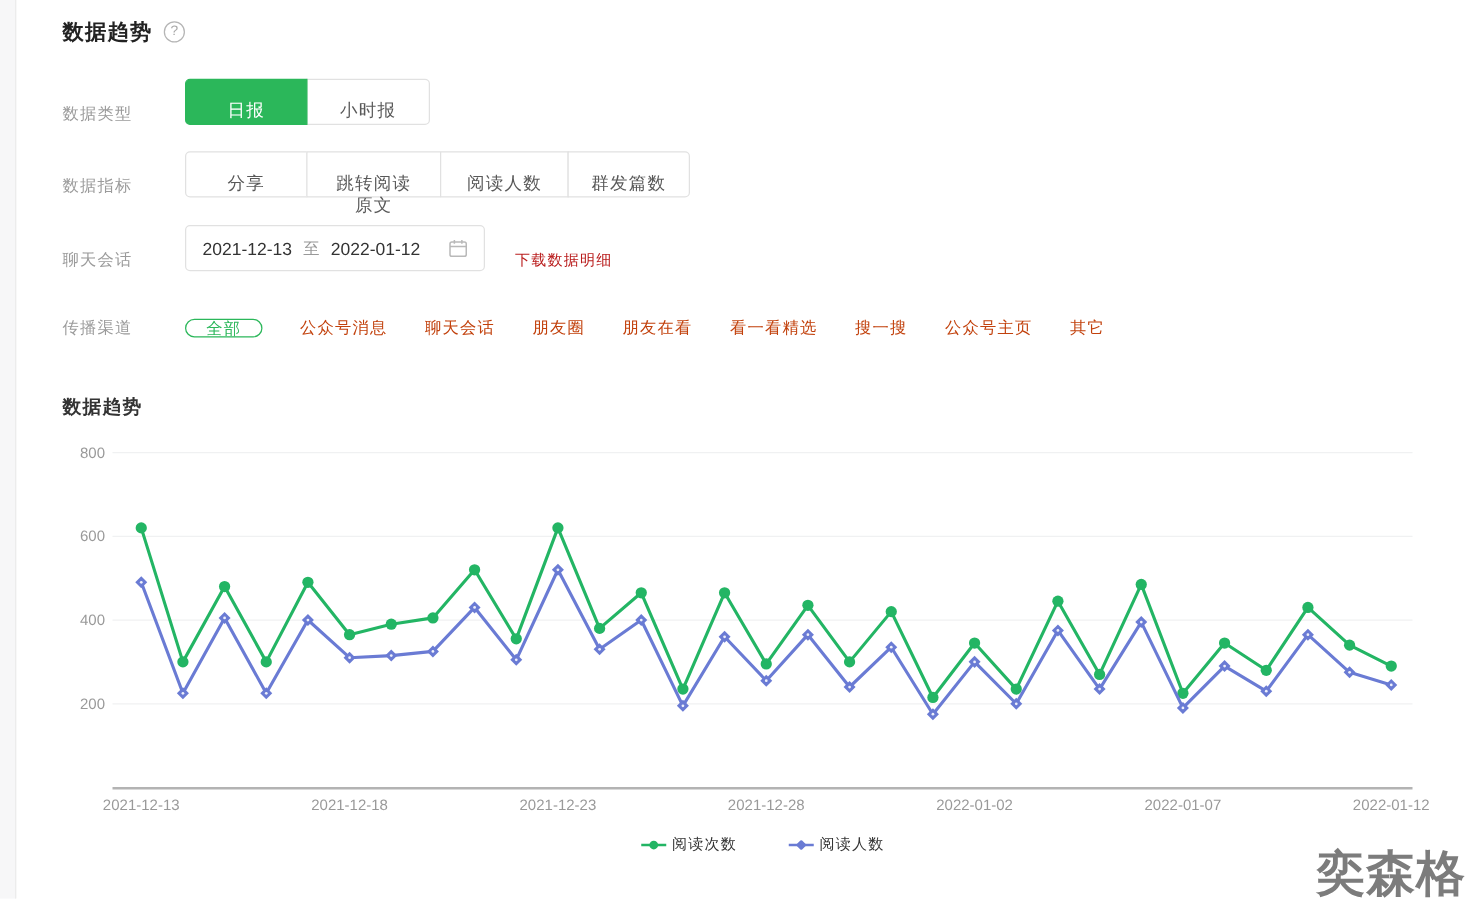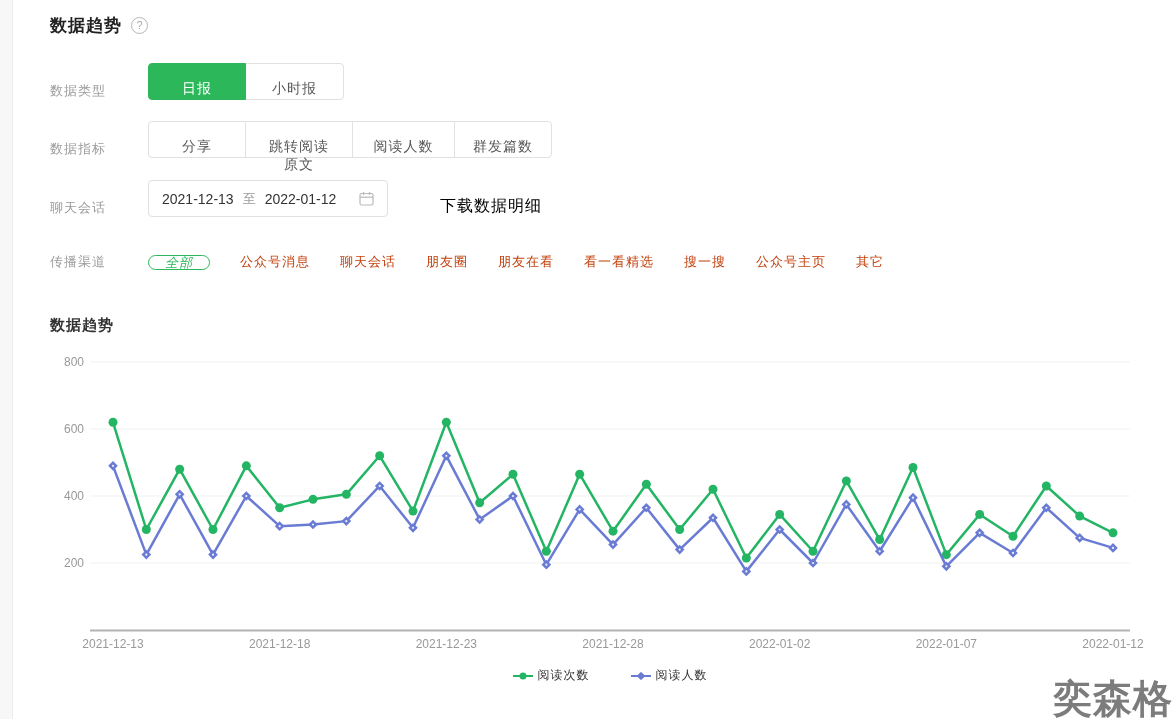--- a/index.html
+++ b/index.html
@@ -33,27 +33,27 @@
   .seg-btn:last-child{border-radius:0 4px 4px 0}
   .seg-btn.active{background:var(--accent);border-color:var(--accent);color:#fff;z-index:2}
   .w98{width:98px}.w99{width:99px}.w128{width:108px}.w103{width:103px}.w102{width:98px}
 
   .date-range{
     width:240px;height:37px;box-sizing:border-box;border:1px solid #e1e1e1;border-radius:4px;
     display:flex;align-items:center;padding:0 13px;font-size:14px;color:#333;cursor:pointer;background:#fff;
   }
   .date-sep{color:#999;font-size:13px;margin:0 9px}
   .calendar-icon{margin-left:auto;display:flex;align-items:center}
-  .download-link{margin-left:52px;font-size:16px;color:#000000;text-decoration:none;letter-spacing:1px;cursor:pointer}
+  .download-link{margin-left:24px;font-size:12px;color:#b91c1c;text-decoration:none;letter-spacing:1px;cursor:pointer}
 
   .channel-list{display:flex;align-items:center;gap:30px}
   .channel-item{font-size:13px;color:#c2410c;cursor:pointer;letter-spacing:1px;white-space:nowrap}
   .channel-item.pill{
     color:var(--accent);border:1px solid var(--accent);border-radius:16px;
-    padding:0 16px;line-height:1;font-style:italic;
+    padding:0 16px;line-height:1;
   }
 
   .chart-title{position:absolute;left:50px;top:316px;font-size:15px;font-weight:700;color:#333;letter-spacing:1px}
 
   #chart-svg{position:absolute;left:0;top:0}
   #chart-svg text{font-family:"Liberation Sans","DejaVu Sans",sans-serif}
 
   .legend{position:absolute;left:90px;top:667px;width:1040px;display:flex;justify-content:center;
     gap:41px;align-items:center}
   .legend-item{display:flex;align-items:center;font-size:12px;color:#333;cursor:pointer;letter-spacing:1px}

